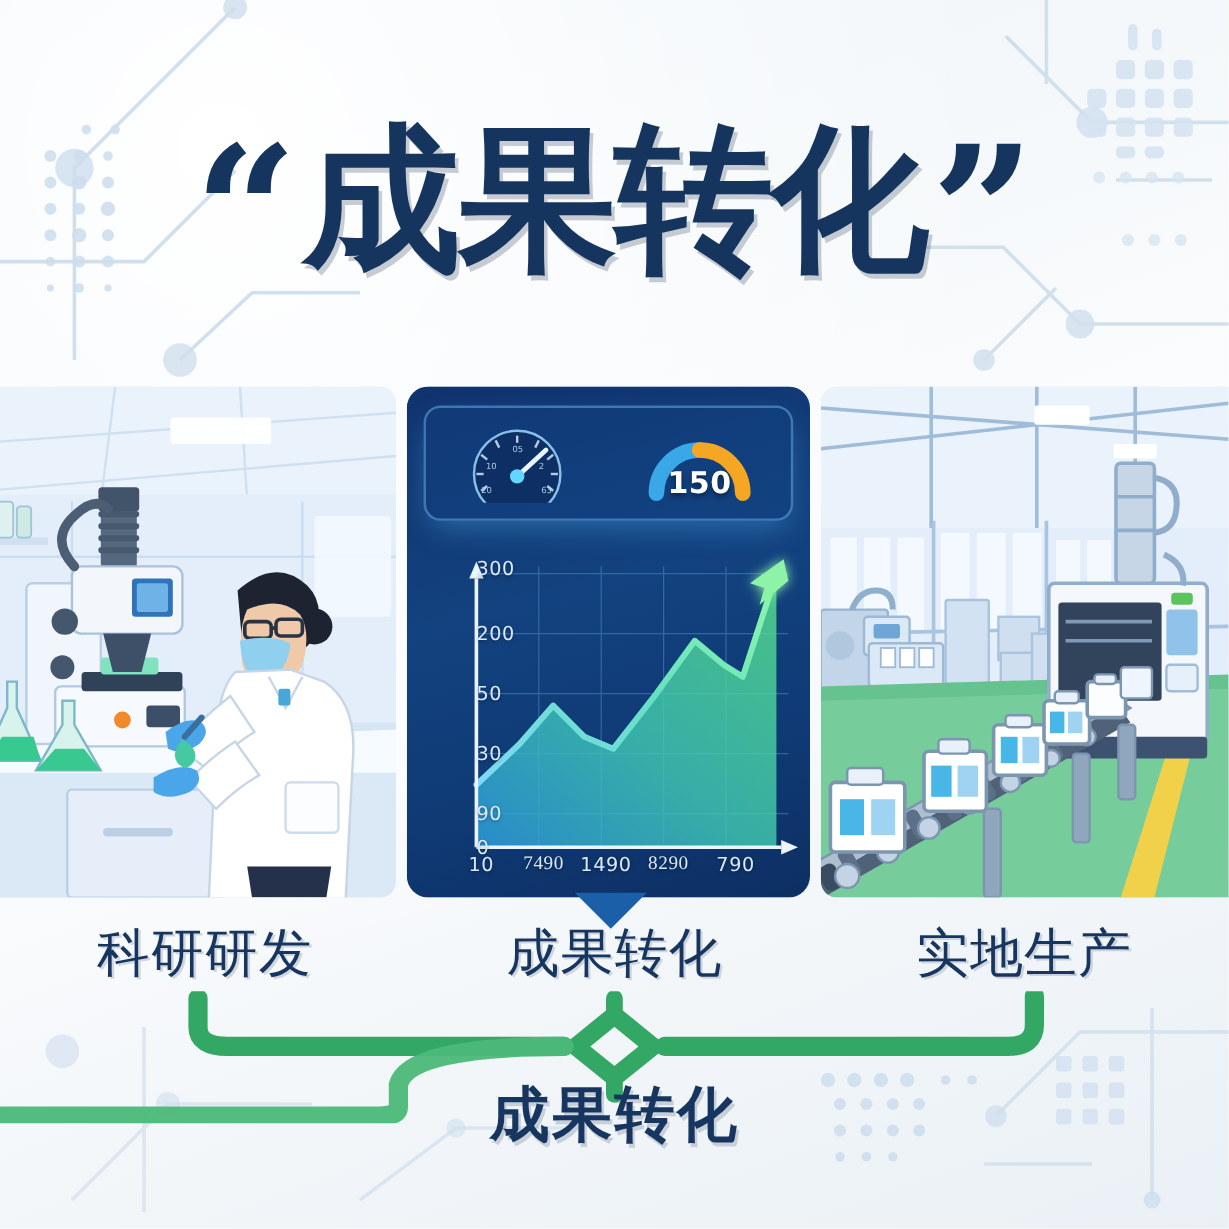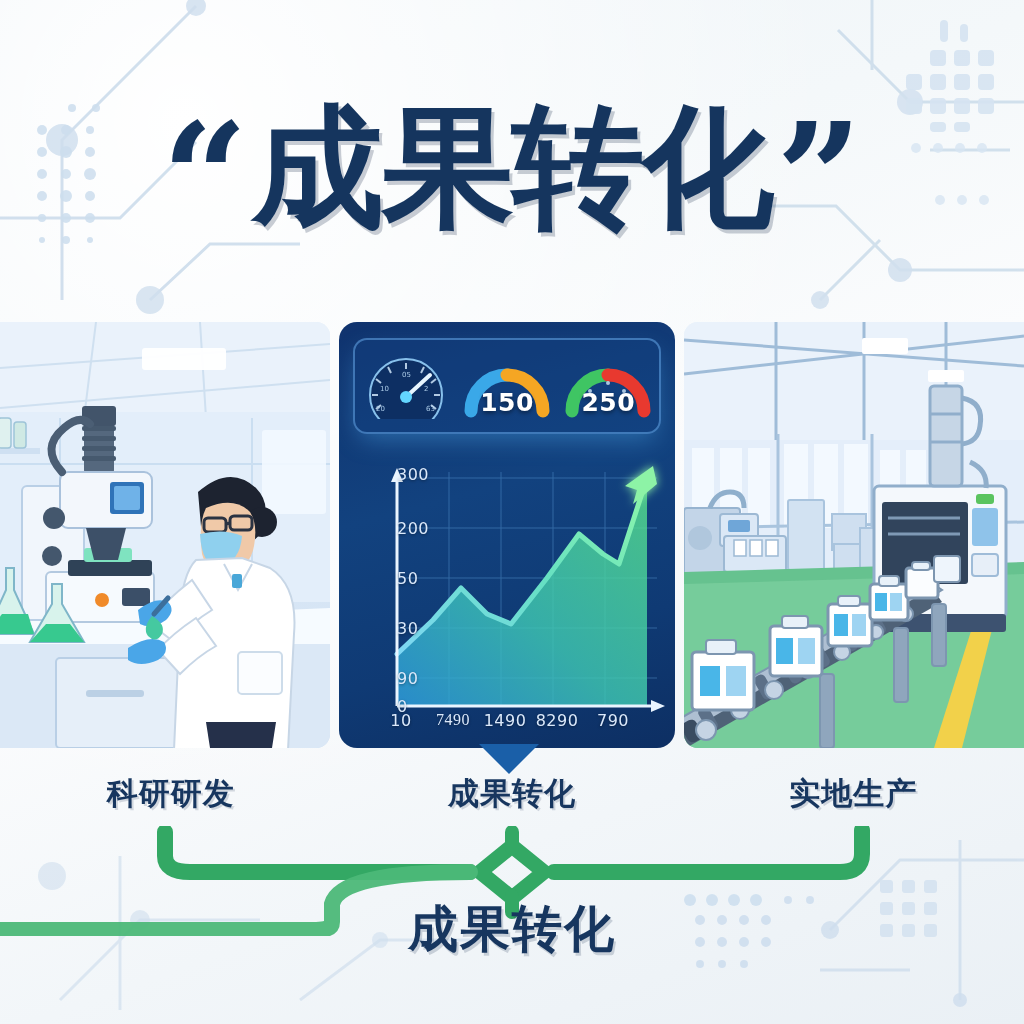--- a/index.html
+++ b/index.html
@@ -118,22 +118,22 @@
   .x-label { top: 100%; margin-top: 5px; transform: translateX(-50%); }
 
   
   .captions {
     position: absolute; left: 0; top: 748px; width: 1024px; height: 92px;
     display: flex;
   }
   .caption {
     flex: 1;
     display: flex; align-items: center; justify-content: center;
-    font-size: 31px;
-    font-weight: bold;
+    font-size: 44px;
+    font-weight: normal;
     color: #17365f;
     letter-spacing: 1px;
     text-shadow: 2px 2px 0 rgba(16,40,72,0.16);
   }
 
   
   .connector { position: absolute; left: 0; top: 826px; width: 1024px; height: 110px; }
 
   
   .bottom-label {
@@ -423,32 +423,20 @@
         </div>
 
         <div class="gauge">
           <svg width="96" height="66" viewBox="0 0 96 66">
             <path d="M 12 58 A 36 36 0 0 1 48 22" fill="none" stroke="#3aa8e8" stroke-width="13" stroke-linecap="round"></path>
             <path d="M 48 22 A 36 36 0 0 1 84 58" fill="none" stroke="#f5a623" stroke-width="13" stroke-linecap="round"></path>
           </svg>
           <span class="gauge-val">150</span>
         </div>
 
-        <div class="gauge">
-          <svg width="96" height="66" viewBox="0 0 96 66">
-            <path d="M 12 58 A 36 36 0 0 1 48 22" fill="none" stroke="#3fc563" stroke-width="13" stroke-linecap="round"></path>
-            <path d="M 48 22 A 36 36 0 0 1 84 58" fill="none" stroke="#e8392f" stroke-width="13" stroke-linecap="round"></path>
-            <g fill="#cfe8fb" opacity="0.8">
-              <circle cx="30" cy="38" r="2"></circle>
-              <circle cx="48" cy="30" r="2"></circle>
-              <circle cx="64" cy="38" r="2"></circle>
-            </g>
-          </svg>
-          <span class="gauge-val">250</span>
-        </div>
       </div>
 
       <div class="chart-area">
         <svg width="318" height="294" viewBox="0 0 318 294" style="position:absolute;left:0;top:0;">
           <defs>
             <linearGradient id="areaFill" x1="0" y1="1" x2="1" y2="0">
               <stop offset="0%" stop-color="#2f9fe0" stop-opacity="0.95"></stop>
               <stop offset="45%" stop-color="#3fc9b4" stop-opacity="0.95"></stop>
               <stop offset="100%" stop-color="#57e08a" stop-opacity="0.95"></stop>
             </linearGradient>
@@ -495,21 +483,21 @@
         <span class="axis-label y-label" style="left:46px;top:26px;">300</span>
         <span class="axis-label y-label" style="left:46px;top:80px;">200</span>
         <span class="axis-label y-label" style="left:46px;top:130px;">50</span>
         <span class="axis-label y-label" style="left:46px;top:180px;">30</span>
         <span class="axis-label y-label" style="left:46px;top:230px;">90</span>
         <span class="axis-label y-label" style="left:46px;top:258px;">0</span>
 
         <span class="axis-label x-label" style="left:50px;top:258px;">10</span>
         <span class="axis-label x-label" style="left:102px;top:258px;font-family:Liberation Serif, serif;">7490</span>
         <span class="axis-label x-label" style="left:154px;top:258px;">1490</span>
-        <span class="axis-label x-label" style="left:206px;top:258px;">8290</span>
+        <span class="axis-label x-label" style="left:206px;top:258px;font-family:Liberation Serif, serif;">8290</span>
         <span class="axis-label x-label" style="left:262px;top:258px;">790</span>
       </div>
     </div>
 
     <div class="panel panel-right">
       <div class="fac-bg"></div>
       <svg width="340" height="426" viewBox="0 0 340 426" style="position:absolute;inset:0;">
 
         <rect x="0" y="0" width="340" height="130" fill="#eaf2fb"></rect>
         <g stroke="#9fbcd8" stroke-width="3" fill="none">

